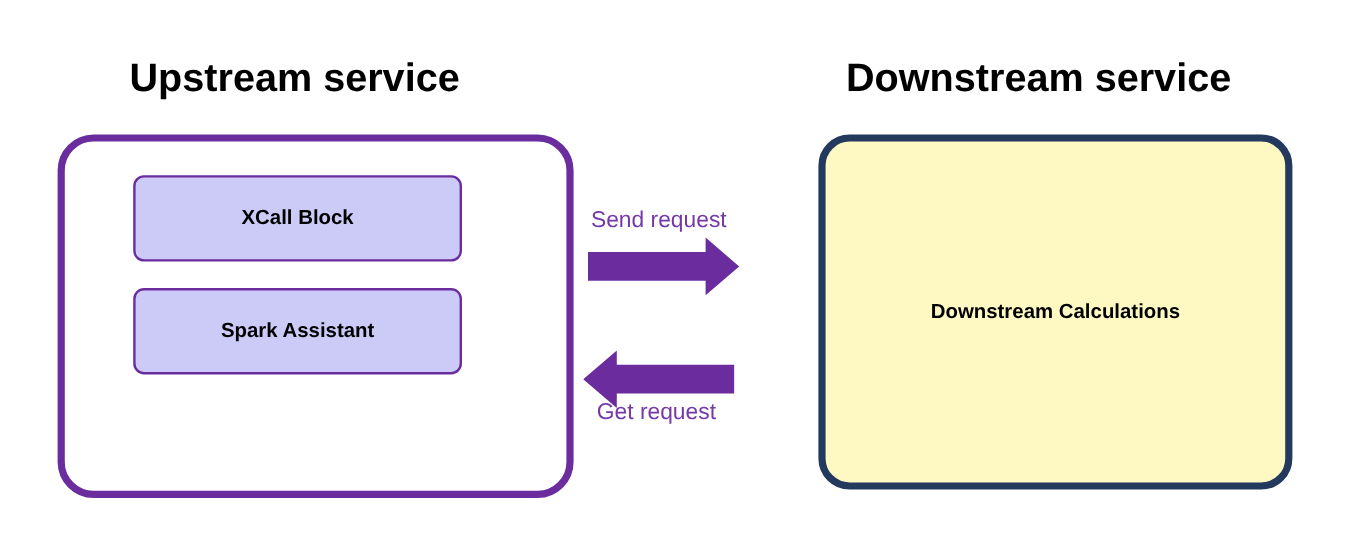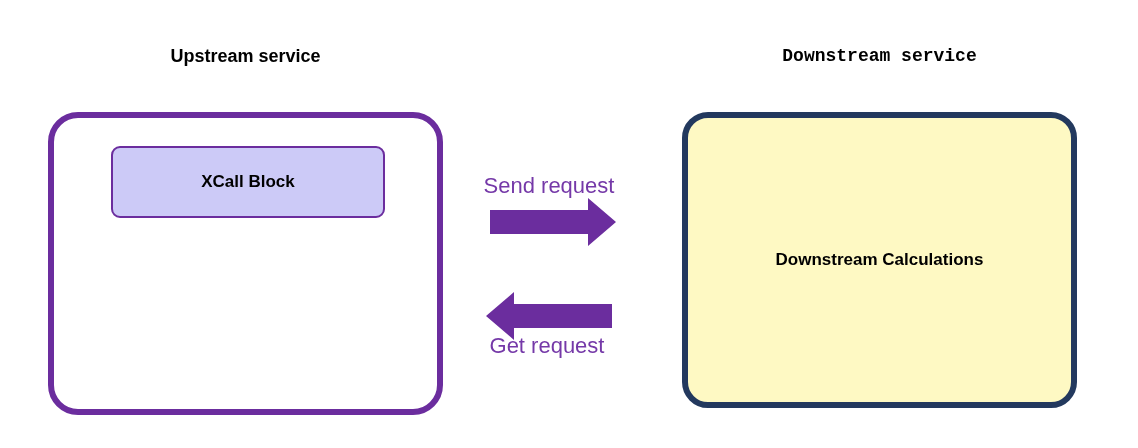--- a/index.html
+++ b/index.html
@@ -13,44 +13,43 @@
     position: relative;
     overflow: hidden;
     font-family: "Liberation Sans", sans-serif;
     -webkit-font-smoothing: antialiased;
   }
 
   
   .service-title {
     position: absolute;
     font-weight: bold;
-    font-size: 18px;
+    font-size: 33px;
     color: #000000;
     letter-spacing: 0px;
     white-space: nowrap;
     text-align: center;
   }
   #upstream-title {
     left: 48px;
     width: 395px;
     top: 46px;
   }
   #downstream-title {
-    left: 682px;
+    left: 668px;
     width: 395px;
     top: 46px;
-    font-family: Liberation Mono, monospace;
   }
 
   
   #upstream-container {
     position: absolute;
     left: 48px;
     top: 112px;
-    width: 395px;
+    width: 430px;
     height: 303px;
     box-sizing: border-box;
     border: 6px solid #6B2D9E;
     border-radius: 30px;
     background: #ffffff;
   }
 
   #upstream-blocks {
     position: absolute;
     left: 57px;
@@ -93,21 +92,21 @@
   }
   #downstream-label {
     font-weight: bold;
     font-size: 17px;
     color: #000000;
     white-space: nowrap;
   }
 
   .flow-label {
     position: absolute;
-    font-size: 22px;
+    font-size: 19px;
     color: #7539A8;
     white-space: nowrap;
     text-align: center;
     width: 200px;
   }
   #send-request-label {
     left: 449px;
     top: 173px;
   }
   #get-response-label {
@@ -131,20 +130,23 @@
 <body>
 
 <div class="service-title" id="upstream-title">Upstream service</div>
 
 <div id="upstream-container">
 
   <div id="upstream-blocks">
     <div class="service-block">
       <span>XCall Block</span>
     </div>
+    <div class="service-block">
+      <span>Spark Assistant</span>
+    </div>
   </div>
 </div>
 
 <div class="flow-label" id="send-request-label">Send request</div>
 
 <svg class="arrow-svg" id="send-request-arrow" width="126" height="48" viewBox="0 0 126 48">
   <polygon points="0,12 98,12 98,0 126,24 98,48 98,36 0,36" fill="#6B2D9E"></polygon>
 </svg>
 
 <svg class="arrow-svg" id="get-response-arrow" width="126" height="48" viewBox="0 0 126 48">

